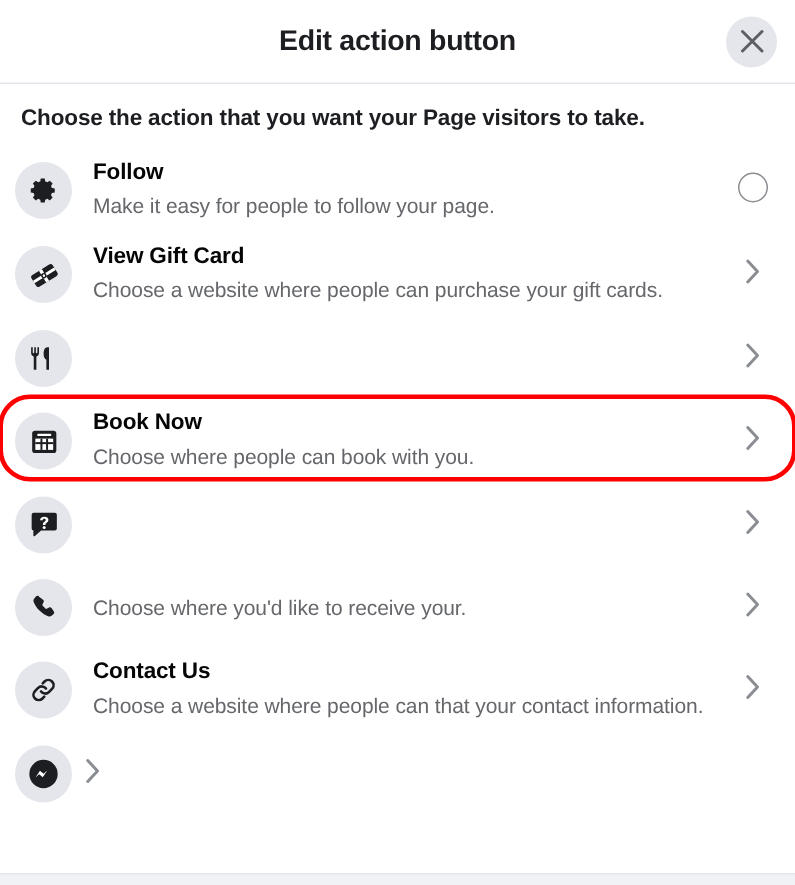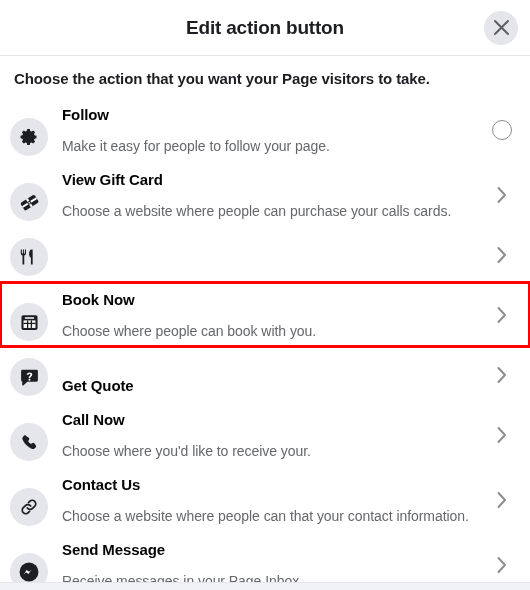--- a/index.html
+++ b/index.html
@@ -74,32 +74,33 @@
 
   
   .list {
     flex: 1 1 auto;
     overflow: hidden;
     position: relative;
   }
 
   .row {
     display: flex;
-    align-items: flex-end;
+    align-items: center;
     padding: 6px 14px 6px 10px;
     min-height: 55px;
     cursor: pointer;
     position: relative;
     background: #ffffff;
   }
 
   .row.highlighted {
     outline: 3px solid #ff0000;
     outline-offset: -2px;
     z-index: 2;
+    border-radius: 20px;
   }
 
   .row-icon {
     flex: 0 0 38px;
     width: 38px;
     height: 38px;
     border-radius: 50%;
     background: #e4e6eb;
     display: flex;
     align-items: center;
@@ -121,21 +122,21 @@
     font-weight: bold;
     color: #050505;
     line-height: 20px;
     letter-spacing: -0.1px;
   }
 
   .row-desc {
     font-size: 14px;
     color: #65676b;
     line-height: 19px;
-    margin-top: 12px;
+    margin-top: 3px;
     letter-spacing: -0.05px;
   }
 
   .row-action {
     flex: 0 0 28px;
     width: 28px;
     align-self: center;
     display: flex;
     align-items: center;
     justify-content: center;
@@ -202,21 +203,21 @@
         <rect x="2.5" y="7" width="19" height="10.5" rx="2" fill="#1c1e21"></rect>
         <rect x="10.3" y="7" width="2.6" height="10.5" fill="#ffffff"></rect>
         <rect x="2.5" y="11" width="19" height="2.2" fill="#ffffff"></rect>
         <circle cx="11.6" cy="12.1" r="2.1" fill="#1c1e21"></circle>
         <circle cx="11.6" cy="12.1" r="0.95" fill="#ffffff"></circle>
       </g>
     </svg>
         </div>
         <div class="row-body">
           <div class="row-title">View Gift Card</div>
-          <div class="row-desc">Choose a website where people can purchase your calls cards.</div>
+          <div class="row-desc">Choose a website where people can purchase your gift cards.</div>
         </div>
         <div class="row-action">
           <span class="chevron">
             <svg width="12" height="20" viewBox="0 0 12 20" fill="none" stroke="#8a8d91" stroke-width="2" stroke-linecap="round" stroke-linejoin="round">
     <path d="M2.5 3 L9 10 L2.5 17"></path>
             </svg>
           </span>
         </div>
       </div>
       <div class="row">
@@ -262,38 +263,36 @@
       </div>
       <div class="row">
         <div class="row-icon">
           <svg width="21" height="21" viewBox="0 0 24 24">
       <path d="M4 3.2h16a1.6 1.6 0 011.6 1.6v10.4a1.6 1.6 0 01-1.6 1.6H9.6L4.9 21c-.5.4-1.2 0-1.2-.6v-3.6H4a1.6 1.6 0 01-1.6-1.6V4.8A1.6 1.6 0 014 3.2z" fill="#1c1e21"></path>
       <path d="M12 6.2c-1.9 0-3.1 1.1-3.2 2.7h2c.05-.7.5-1.1 1.2-1.1.65 0 1.1.4 1.1 1 0 .55-.25.85-1 1.35-.8.55-1.15 1.1-1.1 2.05v.3h1.95v-.25c0-.6.22-.9.95-1.4.85-.57 1.3-1.25 1.3-2.2 0-1.5-1.25-2.45-3.2-2.45z" fill="#ffffff"></path>
       <circle cx="11.95" cy="14.5" r="1.15" fill="#ffffff"></circle>
     </svg>
         </div>
         <div class="row-body">
-          <div class="row-title">Get Quote</div>
         </div>
         <div class="row-action">
           <span class="chevron">
             <svg width="12" height="20" viewBox="0 0 12 20" fill="none" stroke="#8a8d91" stroke-width="2" stroke-linecap="round" stroke-linejoin="round">
     <path d="M2.5 3 L9 10 L2.5 17"></path>
             </svg>
           </span>
         </div>
       </div>
       <div class="row">
         <div class="row-icon">
           <svg width="19" height="19" viewBox="0 0 24 24" fill="#1c1e21">
       <path d="M7.3 3.1c-.7-.5-1.7-.4-2.3.3L3.6 5c-.7.8-.9 1.9-.5 2.9 1 2.6 2.7 5.1 4.9 7.3 2.2 2.2 4.7 3.9 7.3 4.9 1 .4 2.1.2 2.9-.5l1.6-1.4c.7-.6.8-1.6.3-2.3l-2-2.8c-.5-.7-1.4-.9-2.1-.5l-1.9 1c-.4.2-.9.15-1.2-.2-.75-.7-1.5-1.45-2.2-2.2-.35-.35-.4-.8-.2-1.2l1-1.9c.4-.7.2-1.6-.5-2.1l-2.8-2z"></path>
     </svg>
         </div>
         <div class="row-body">
-          <div class="row-title">Call Now</div>
           <div class="row-desc">Choose where you'd like to receive your.</div>
         </div>
         <div class="row-action">
           <span class="chevron">
             <svg width="12" height="20" viewBox="0 0 12 20" fill="none" stroke="#8a8d91" stroke-width="2" stroke-linecap="round" stroke-linejoin="round">
     <path d="M2.5 3 L9 10 L2.5 17"></path>
             </svg>
           </span>
         </div>
       </div>
@@ -316,24 +315,20 @@
           </span>
         </div>
       </div>
       <div class="row">
         <div class="row-icon">
           <svg width="22" height="22" viewBox="0 0 24 24">
       <circle cx="12" cy="12" r="10.3" fill="#1c1e21"></circle>
       <path d="M6.2 14.6l3.2-4.9 2.7 2.1 2.6-2.4-3.2 4.9-2.7-2.1-2.6 2.4z" fill="#ffffff"></path>
     </svg>
         </div>
-        <div class="row-body">
-          <div class="row-title">Send Message</div>
-          <div class="row-desc">Receive messages in your Page Inbox.</div>
-        </div>
         <div class="row-action">
           <span class="chevron">
             <svg width="12" height="20" viewBox="0 0 12 20" fill="none" stroke="#8a8d91" stroke-width="2" stroke-linecap="round" stroke-linejoin="round">
     <path d="M2.5 3 L9 10 L2.5 17"></path>
             </svg>
           </span>
         </div>
       </div>
     </div>
 

